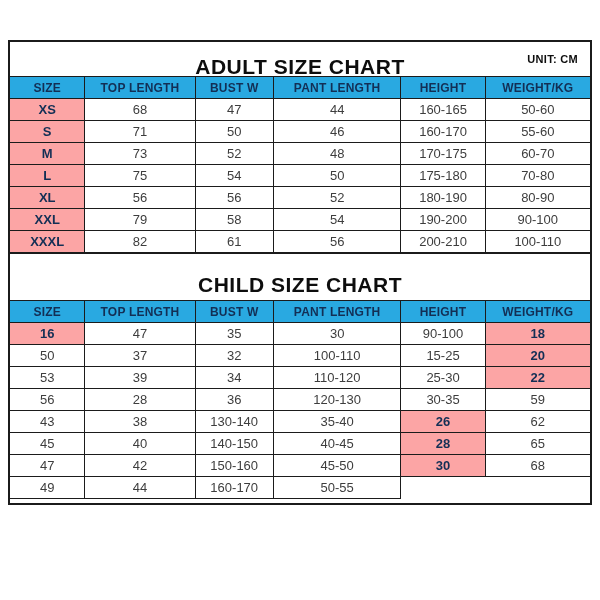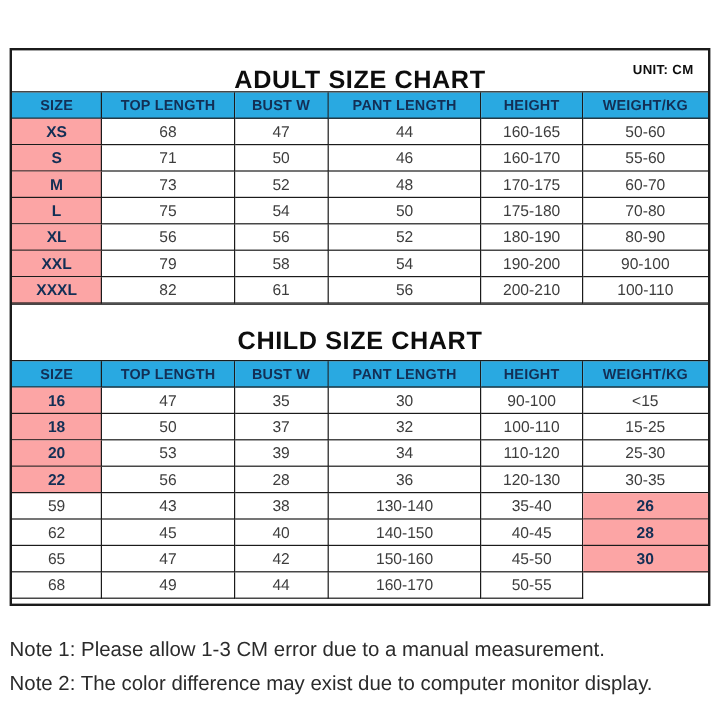--- a/index.html
+++ b/index.html
@@ -172,21 +172,20 @@
       <div class="cell hc">BUST W</div>
       <div class="cell hc">PANT LENGTH</div>
       <div class="cell hc">HEIGHT</div>
       <div class="cell hc">WEIGHT/KG</div>
 
       <div class="cell sc">16</div>
       <div class="cell">47</div>
       <div class="cell">35</div>
       <div class="cell">30</div>
       <div class="cell">90-100</div>
-      <div class="cell">&lt;15</div>
 
       <div class="cell sc">18</div>
       <div class="cell">50</div>
       <div class="cell">37</div>
       <div class="cell">32</div>
       <div class="cell">100-110</div>
       <div class="cell">15-25</div>
 
       <div class="cell sc">20</div>
       <div class="cell">53</div>
@@ -226,18 +225,14 @@
       <div class="cell">68</div>
       <div class="cell">49</div>
       <div class="cell">44</div>
       <div class="cell">160-170</div>
       <div class="cell">50-55</div>
     </div>
 
     <div class="bottom-strip"></div>
   </div>
 
-  <div class="notes">
-    <div class="note-line">Note 1: Please allow 1-3 CM error due to a manual measurement.</div>
-    <div class="note-line">Note 2: The color difference may exist due to computer monitor display.</div>
-  </div>
 
 </div>
 
 </body></html>

